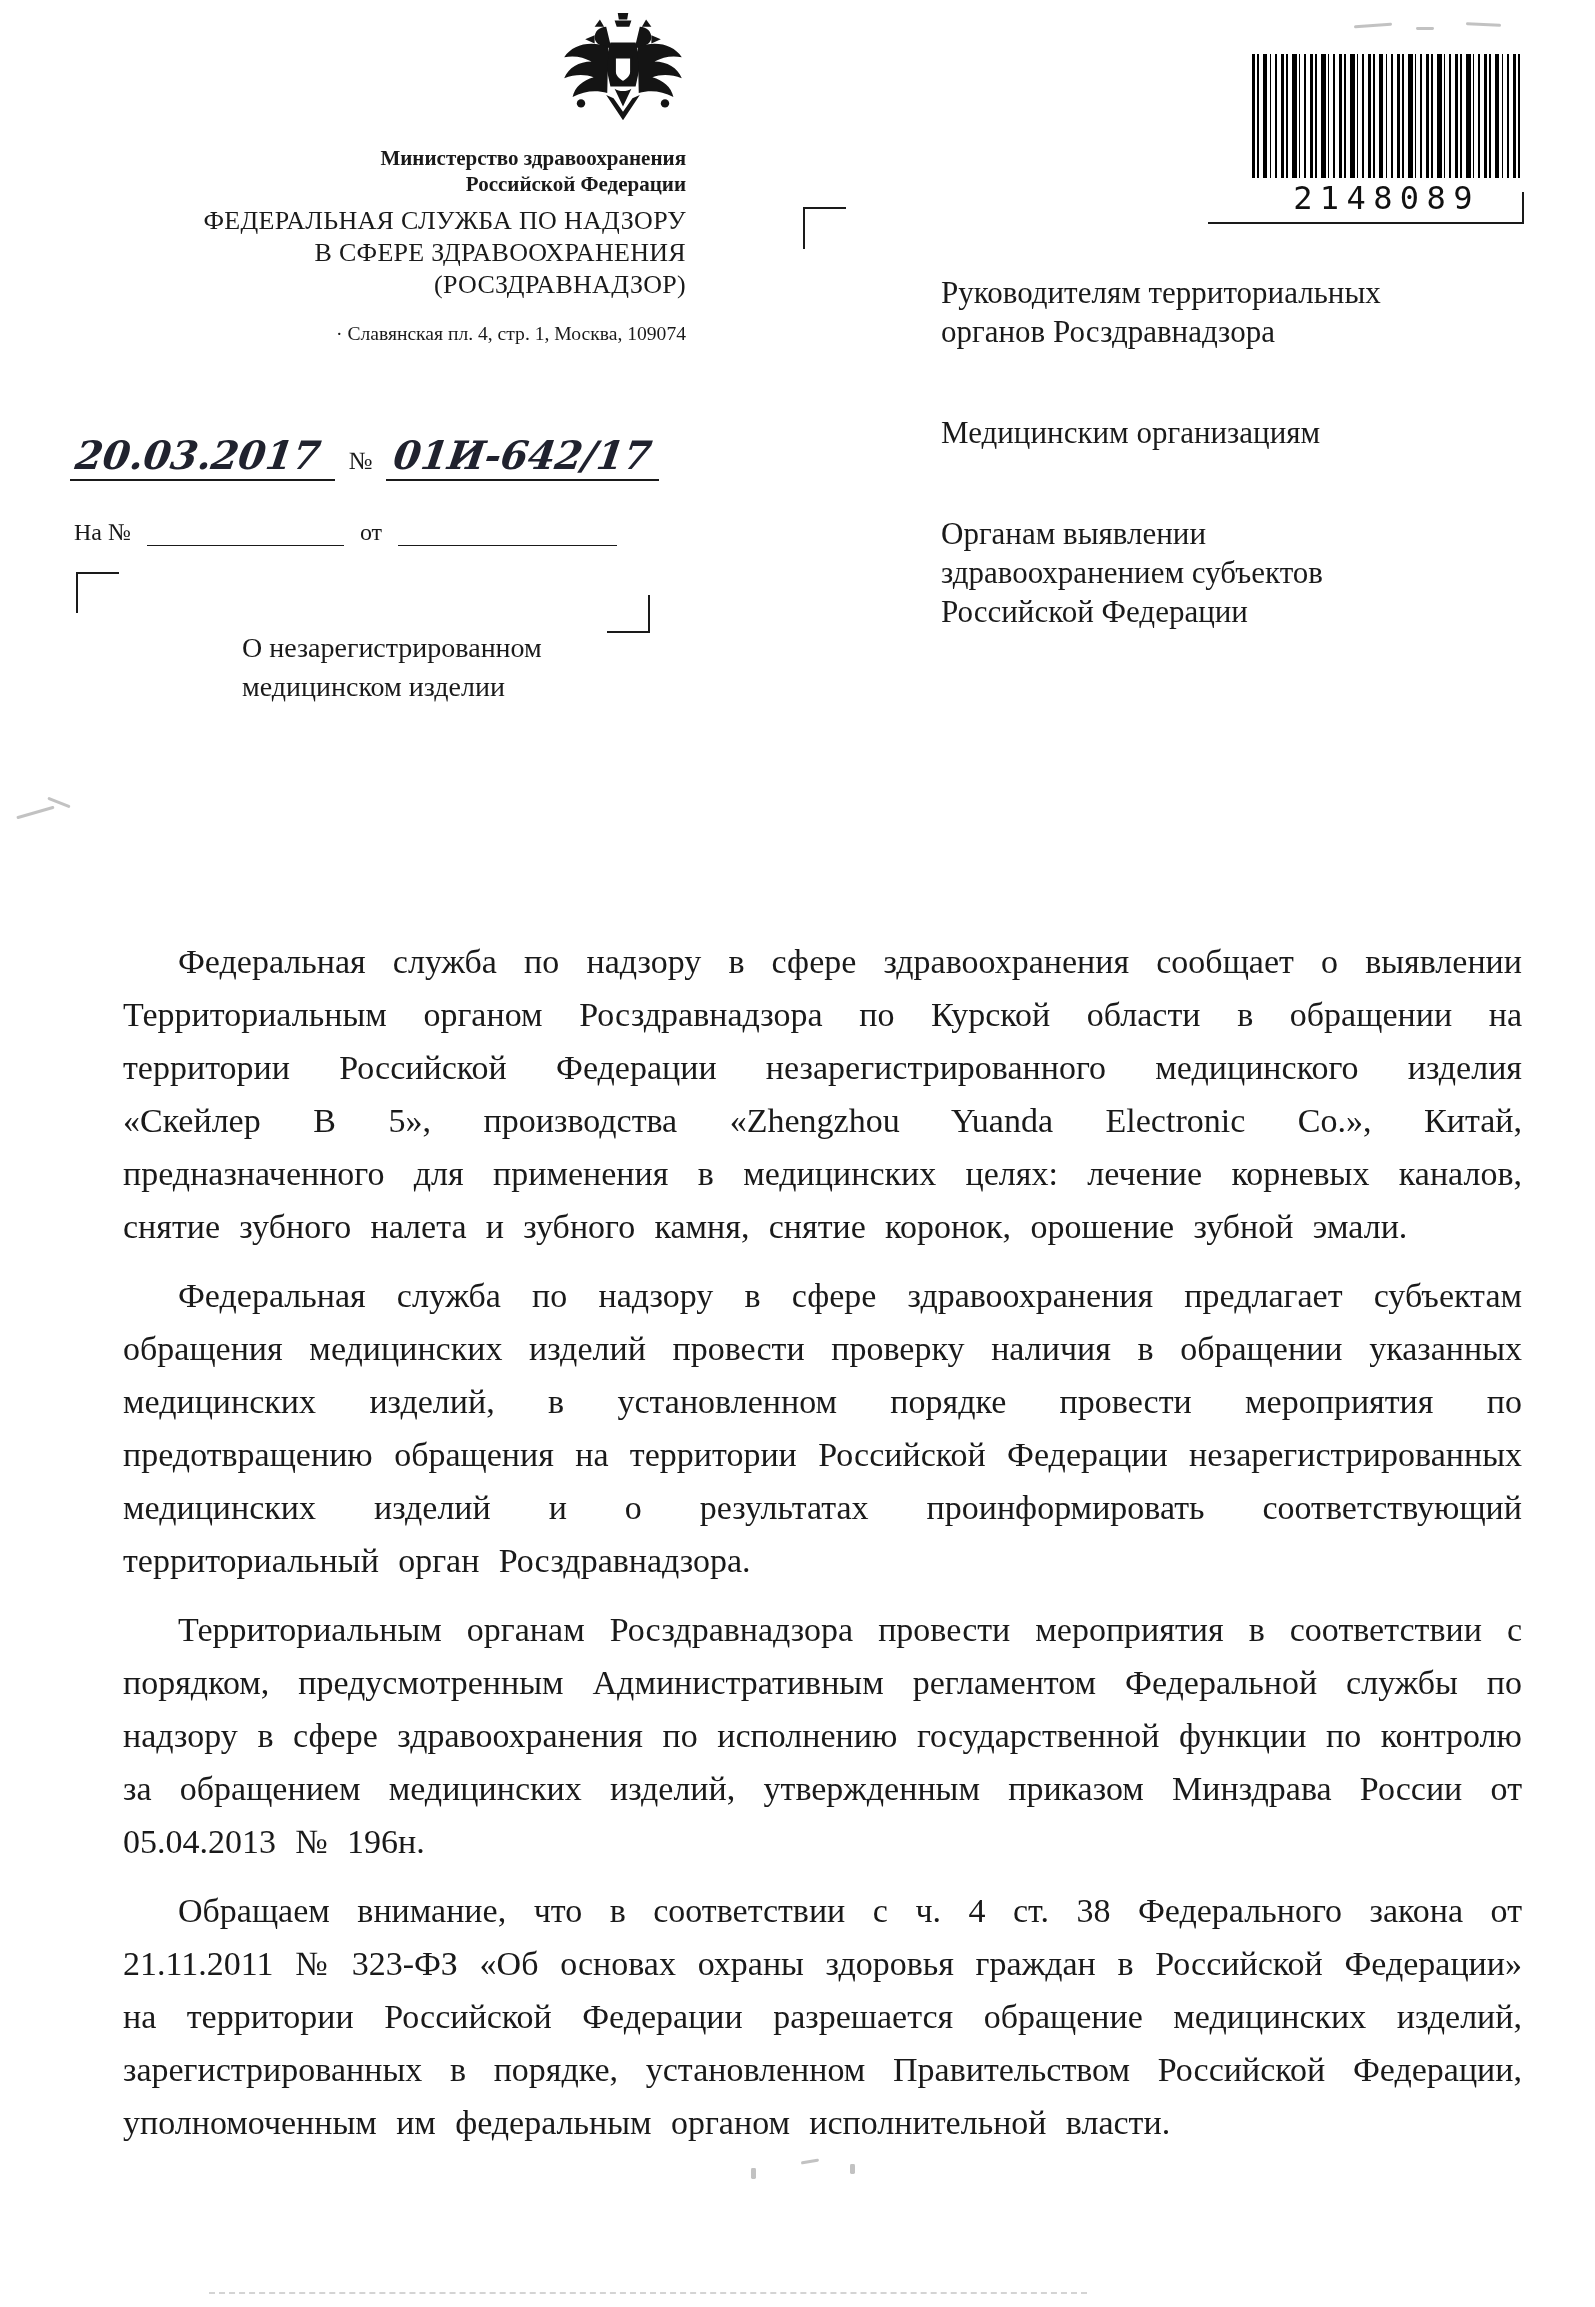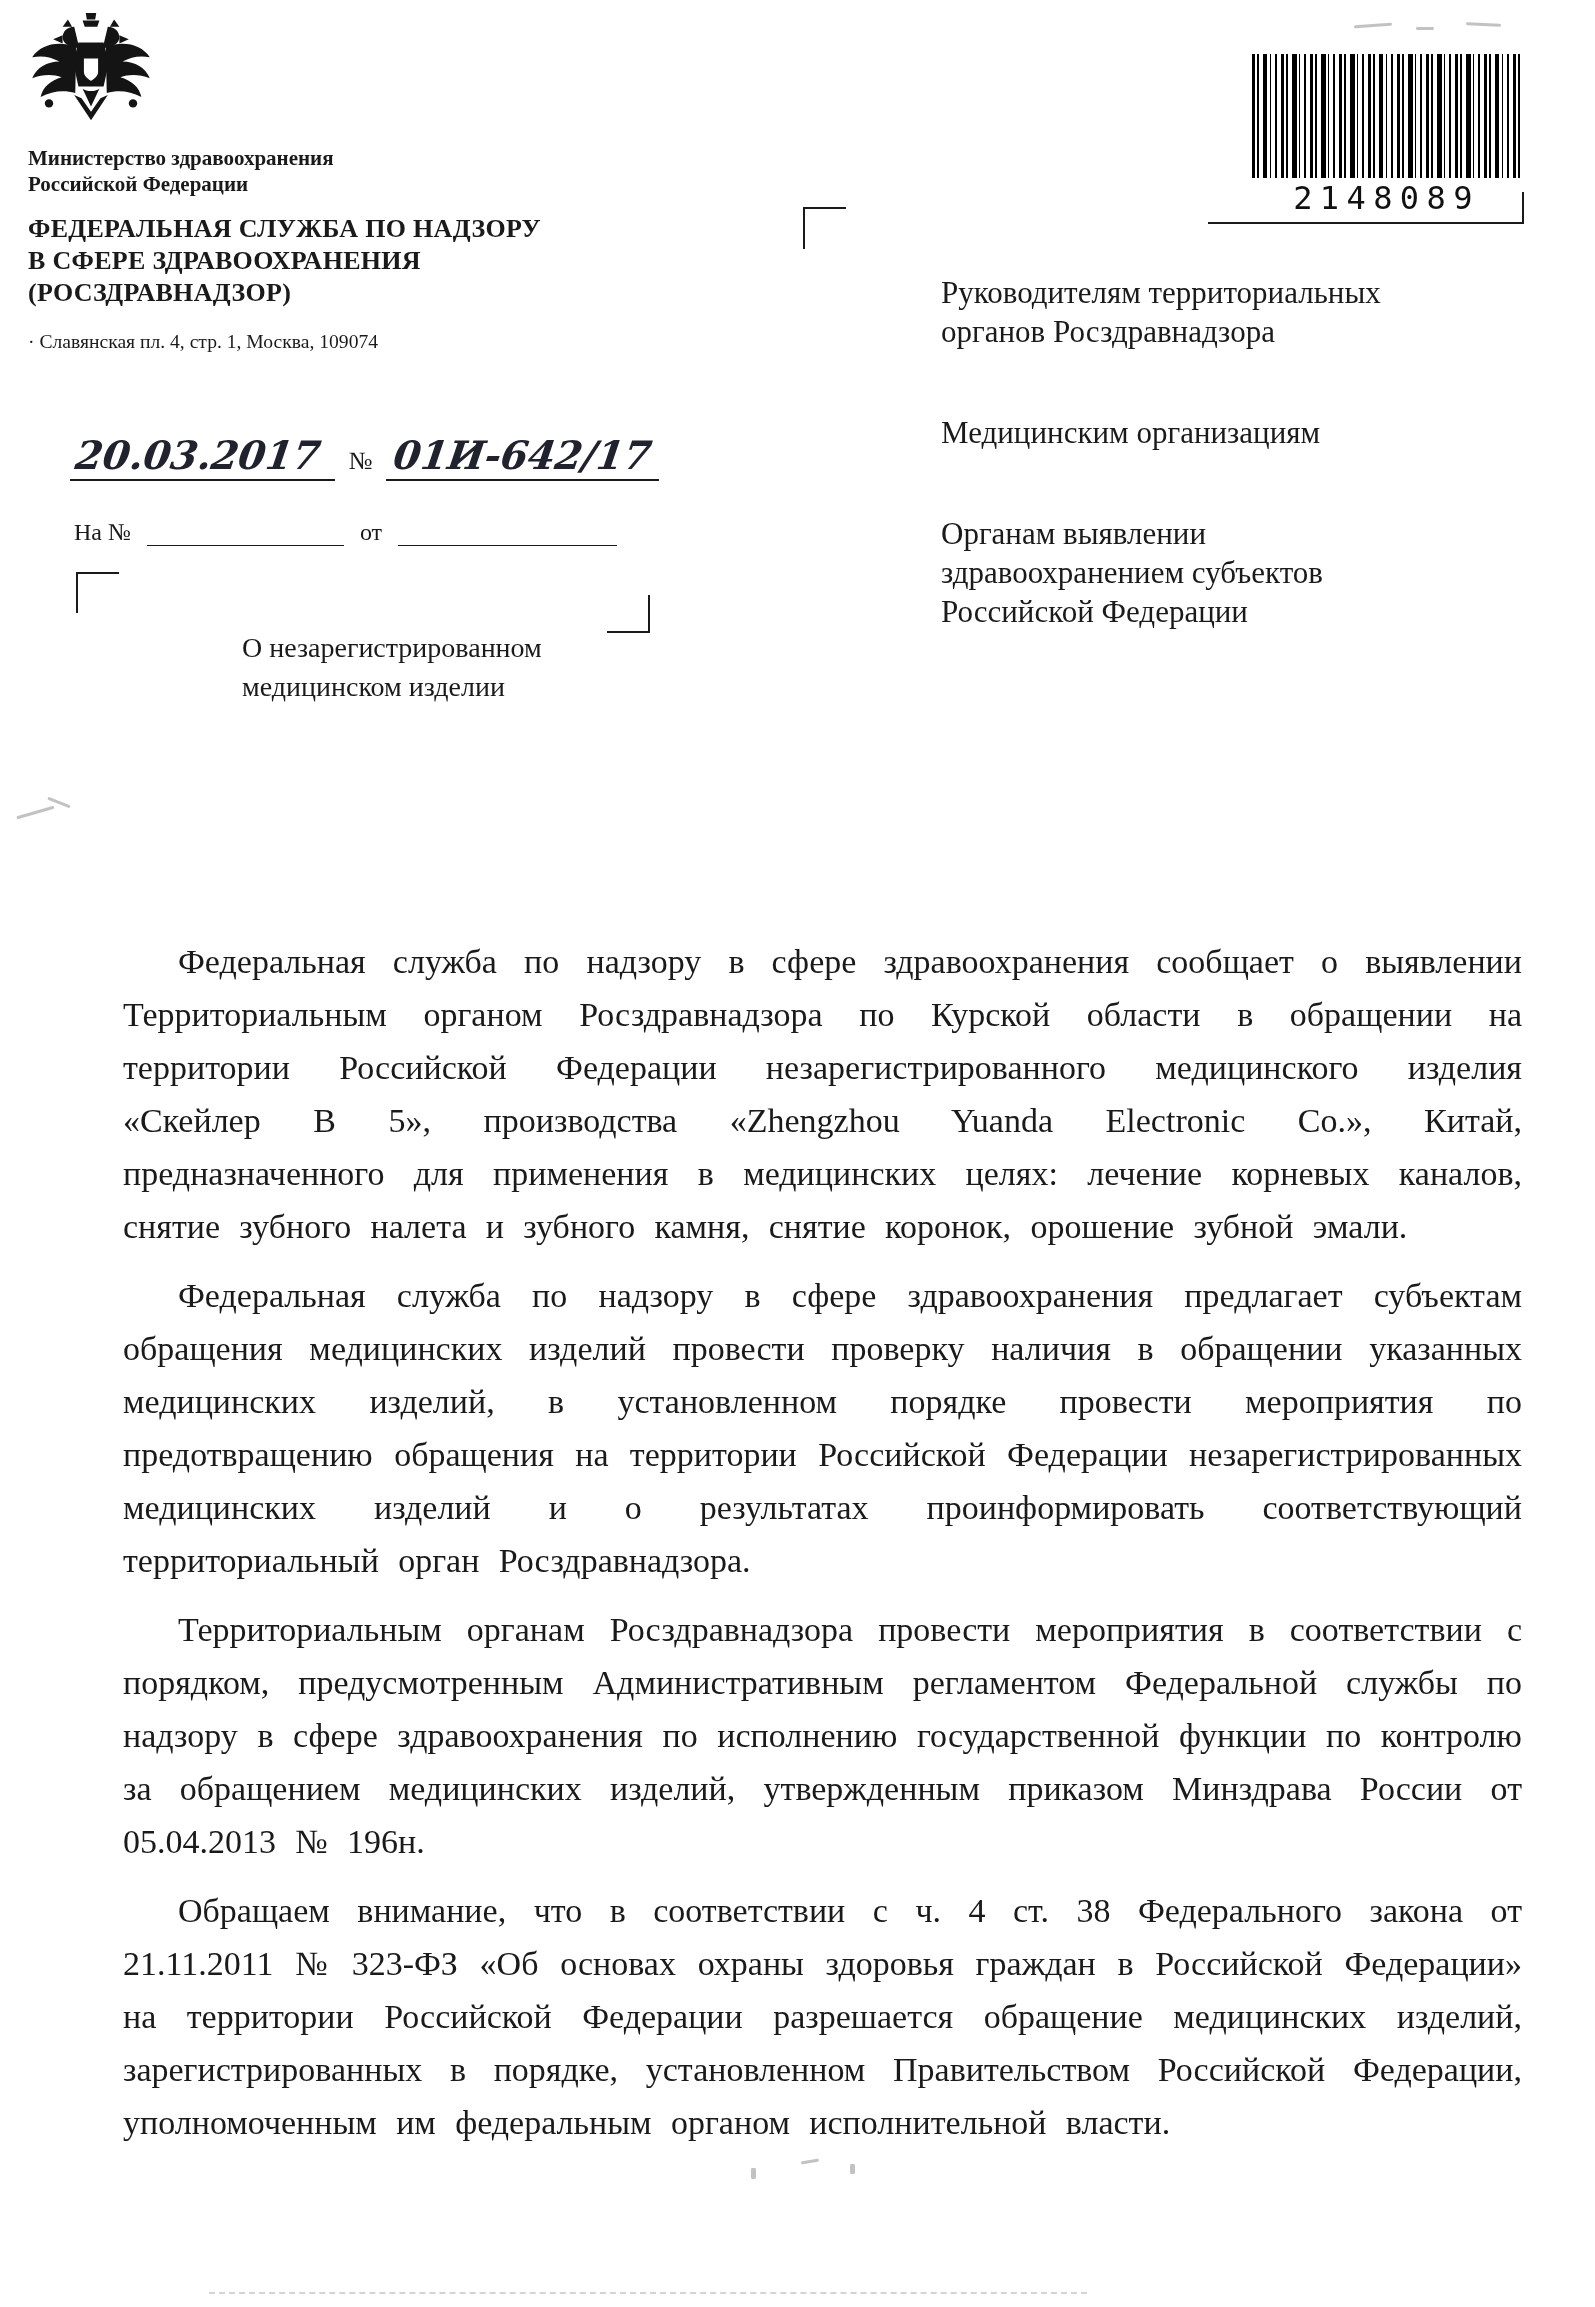--- a/index.html
+++ b/index.html
@@ -8,24 +8,24 @@
     position:relative;
     width:1595px;
     height:2307px;
     background:#ffffff;
     font-family:"Liberation Serif",serif;
     color:#1a1a1a;
     overflow:hidden;
   }
 
   
-  .header-left{position:absolute;left:28px;top:9.5px;width:642px;text-align:left}
+  .header-left{position:absolute;left:44px;top:9.5px;width:642px;text-align:right}
   .emblem{display:inline-block;line-height:0}
   .ministry{margin-top:5.4px;font-weight:bold;font-size:21px;line-height:26px;white-space:pre-line}
-  .service{margin-top:16px;font-weight:bold;font-size:26px;line-height:32px;letter-spacing:0.3px;white-space:pre-line}
+  .service{margin-top:8px;font-weight:normal;font-size:26px;line-height:32px;letter-spacing:0.3px;white-space:pre-line}
   .addr{margin-top:20px;font-size:19.6px;line-height:26px}
   .phone{font-size:19.6px;line-height:26px}
 
   
   .date-row{position:absolute;left:70px;top:432px;display:flex;align-items:flex-end;gap:13.5px}
   .hand{font-family:"DejaVu Serif",serif;font-style:italic;font-weight:bold;font-size:39px;color:#20222e;transform:skewX(-8deg);display:inline-block}
   .date-underline{border-bottom:2px solid #1a1a1a;padding:0 12px 1.4px 2.7px;min-width:265px;text-align:center}
   .num-underline{border-bottom:2px solid #1a1a1a;padding:0 8px 1.4px 8px;min-width:237px;text-align:center}
   .typed-no{font-size:25px;padding-bottom:6.8px}
 

